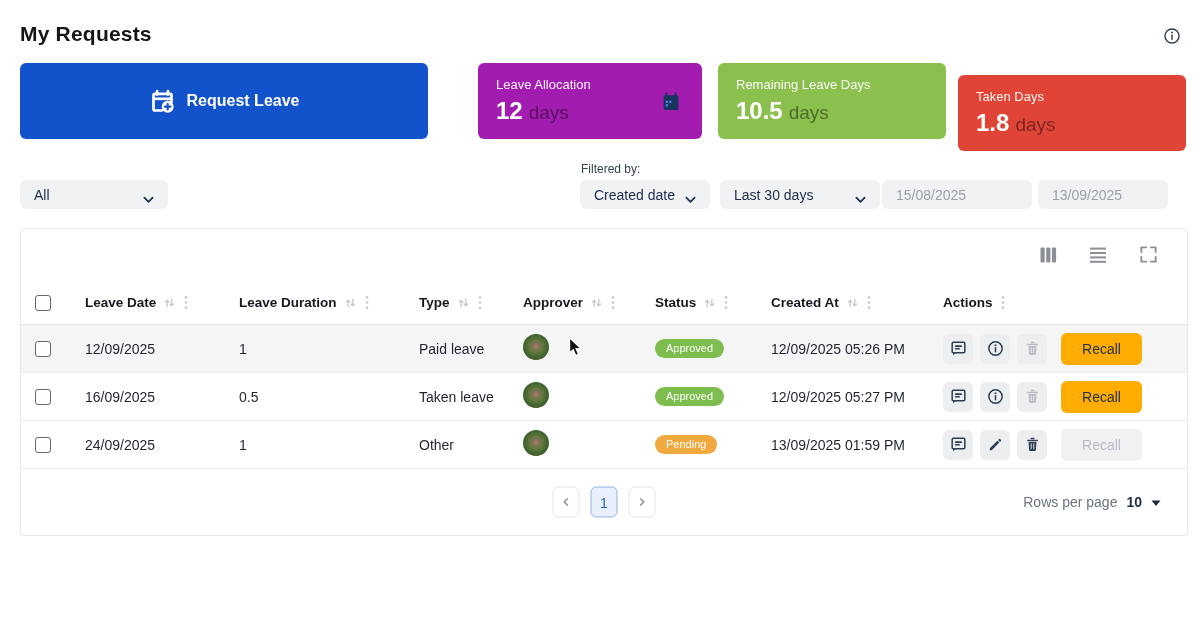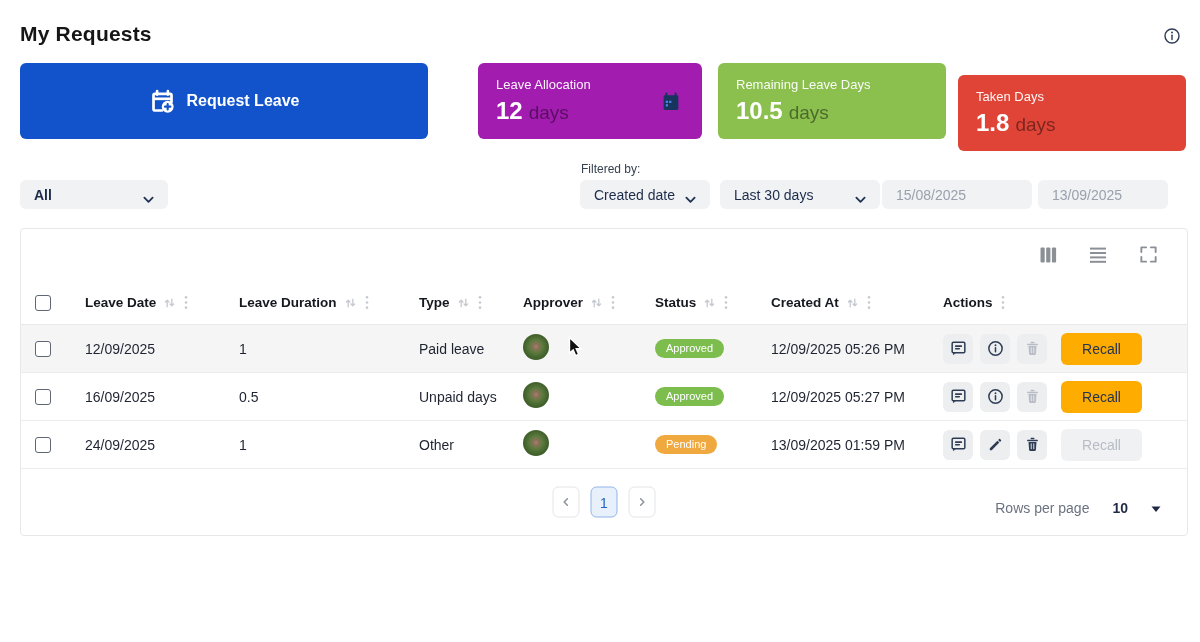--- a/index.html
+++ b/index.html
@@ -24,21 +24,21 @@
   .card-value { font-size:24px; font-weight:700; color:#fff; line-height:1; }
   .card-unit  { font-size:19px; font-weight:400; color:rgba(0,0,0,.45); margin-left:6px; }
   .card-icon  { position:absolute; right:20px; top:50%; transform:translateY(-38%); color:#17345c; }
 
   
   .filtered-by { position:absolute; left:581px; top:162px; font-size:12px; color:#374151; }
   .select, .date-input { position:absolute; top:180px; height:29px; background:#f1f2f4;
     border:none; border-radius:6px; font-size:14px; color:#1c2b4a; font-family:inherit;
     display:flex; align-items:center; padding:0 14px; cursor:pointer; }
   .select .caret { margin-left:auto; width:11px; height:8px; display:block; }
-  .sel-all   { left:20px;  width:148px;font-weight:bold; }
+  .sel-all   { left:20px;  width:148px; }
   .sel-field { left:580px; width:130px; }
   .sel-range { left:720px; width:160px; }
   .date-input { padding:0 14px; color:#9aa1ac; cursor:text; }
   .date-from { left:882px;  width:150px; }
   .date-to   { left:1038px; width:130px; }
   input.date-input { outline:none; }
 
   
   .table-card { position:absolute; left:20px; top:228px; width:1168px;
     border:1px solid #e7e8ea; border-radius:4px; background:#fff; }
@@ -72,21 +72,21 @@
 
   
   .pagination-row { position:relative; height:66px; }
   .pager { position:absolute; left:50%; top:50%; transform:translate(-50%,-50%);
     display:flex; gap:11px; align-items:center; }
   .page-btn { width:27px; height:31px; border-radius:6px; border:1px solid #e3e4e7; background:#fff;
     display:inline-flex; align-items:center; justify-content:center; color:#8b919b;
     font-size:14px; cursor:pointer; font-family:inherit; }
   .page-btn.current { background:#e8f0fb; border-color:#8fb3e8; color:#2563c0; }
   .rpp { position:absolute; right:26px; top:50%; transform:translateY(-50%);
-    display:flex; align-items:center; gap:23px; font-size:14px; color:#6b7280; cursor:pointer;margin-top:6px; }
+    display:flex; align-items:center; gap:9px; font-size:14px; color:#6b7280; cursor:pointer; }
   .rpp-value { font-weight:700; color:#1f2a44; }
   .rpp-caret { display:inline-flex; color:#1f2a44; margin-top:2px; }
 
   .mouse-cursor { position:absolute; left:565px; top:336px; width:19px; height:22px; pointer-events:none; }
 </style>
 </head>
 <body>
 
 <div class="page">
 
@@ -332,21 +332,21 @@
       <button class="recall-btn">Recall</button>
     </div>
   </div>
 
   <div class="trow grid">
     <div class="cell cell-check" style="padding-left:0;display:flex;justify-content:center;">
             <span class="checkbox"></span>
           </div>
     <div class="cell">16/09/2025</div>
     <div class="cell">0.5</div>
-    <div class="cell">Unpaid days</div>
+    <div class="cell">Taken leave</div>
     <div class="cell"><span class="avatar"></span></div>
     <div class="cell"><span class="badge badge-approved">Approved</span></div>
     <div class="cell">12/09/2025 05:27 PM</div>
     <div class="cell actions-cell">
       <button class="icon-btn">
         <span style="display:inline-flex;">
                 <svg viewBox="0 0 24 24" width="19" height="19">
                   <rect x="4" y="4.2" width="16" height="13.2" rx="1.6" fill="none" stroke="currentColor" stroke-width="1.9"></rect>
                   <path d="M8.4 9h7.2M8.4 12.4h4.6" stroke="currentColor" stroke-width="1.9" stroke-linecap="round"></path>
                   <path d="M5.2 17l-.1 3.6 4-3.4z" fill="currentColor"></path>

